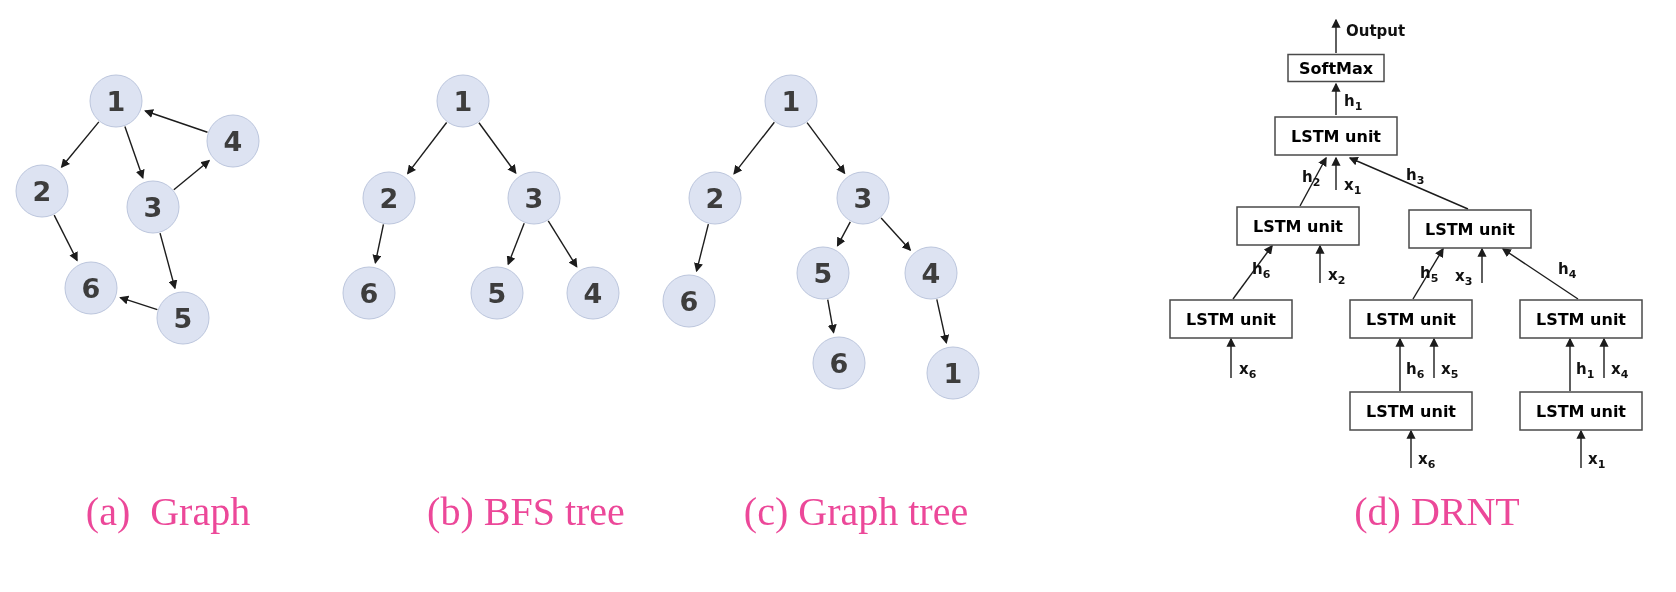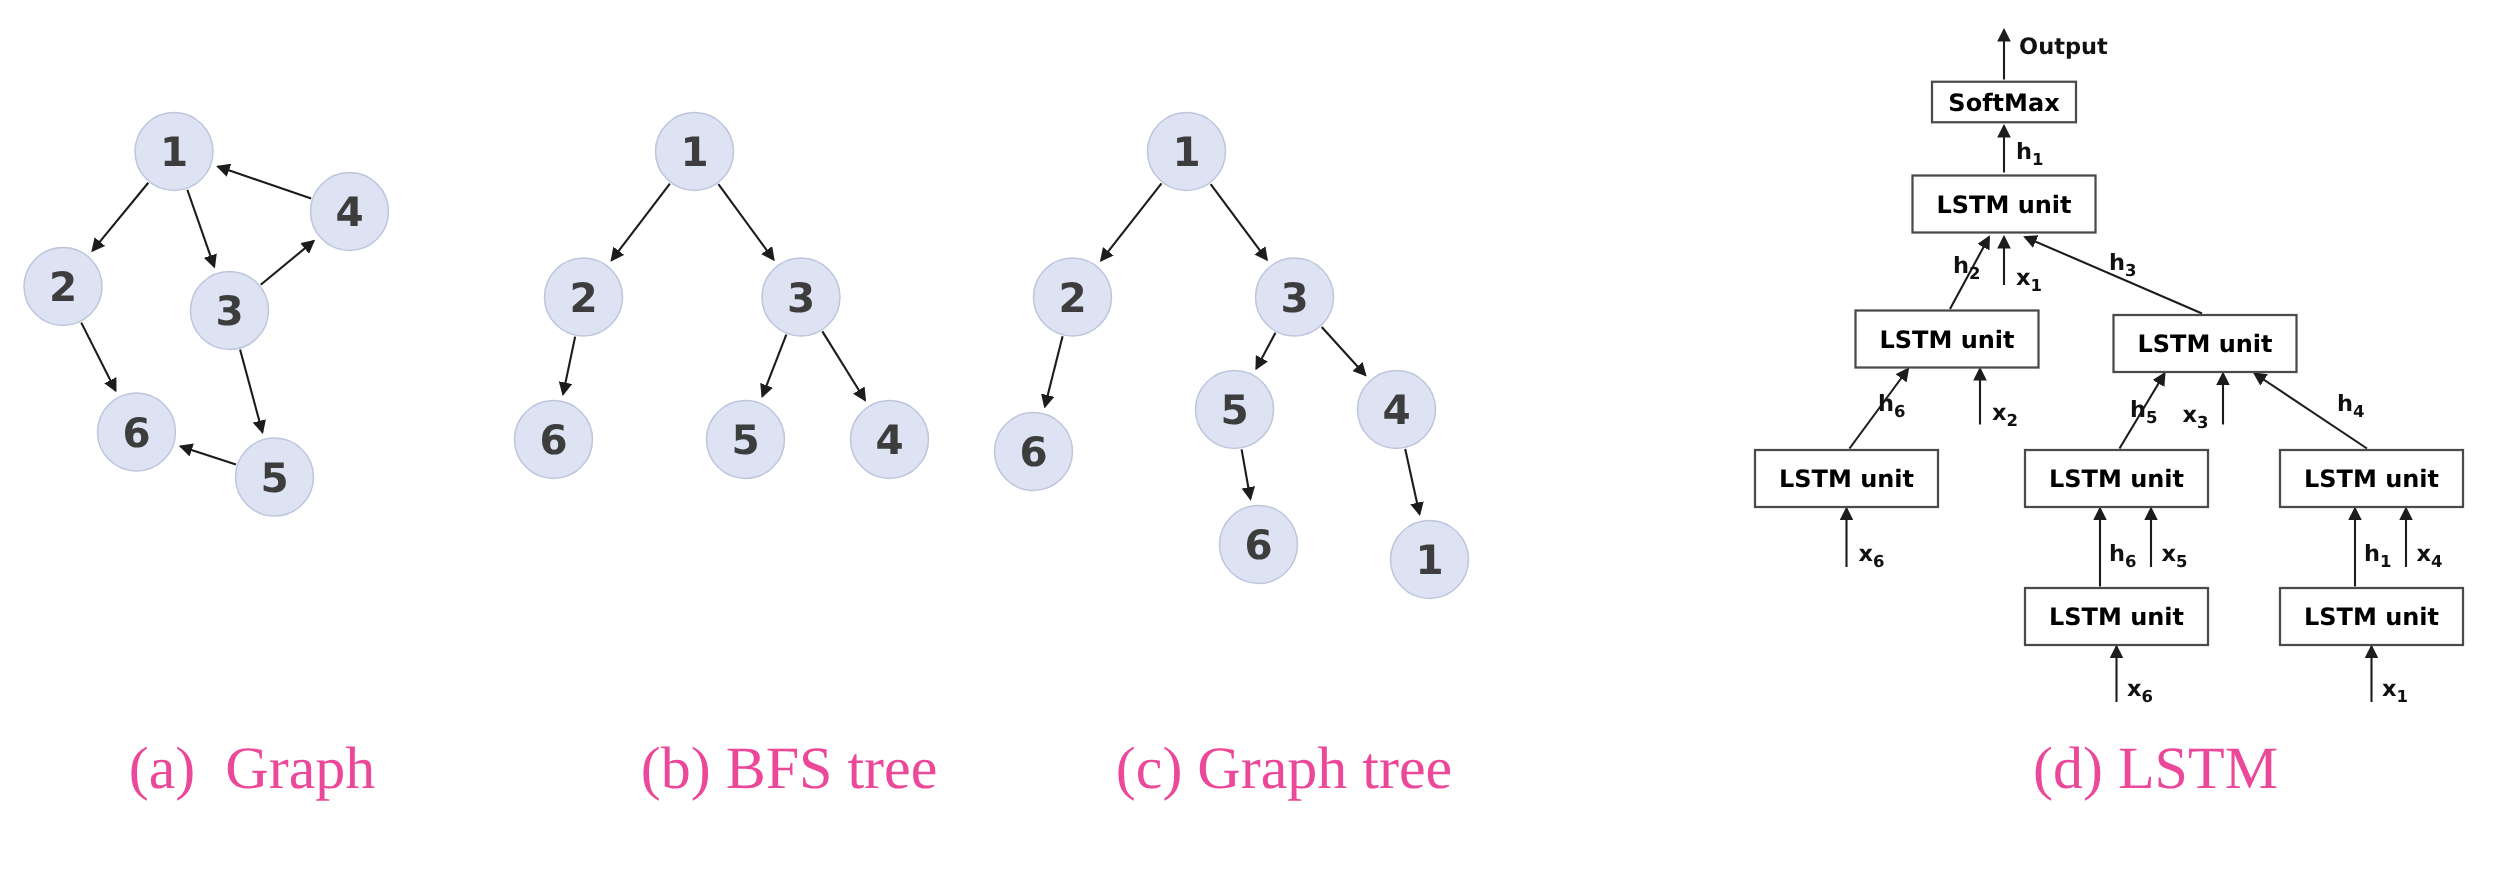--- a/index.html
+++ b/index.html
@@ -144,14 +144,14 @@
         <text x="1576" y="374" font-size="15" font-weight="bold" fill="#111111" text-anchor="start" font-family="&quot;DejaVu Sans&quot;, sans-serif"><tspan>h</tspan><tspan dy="4" font-size="11">1</tspan></text>
         <text x="1611" y="374" font-size="15" font-weight="bold" fill="#111111" text-anchor="start" font-family="&quot;DejaVu Sans&quot;, sans-serif"><tspan>x</tspan><tspan dy="4" font-size="11">4</tspan></text>
         <text x="1418" y="464" font-size="15" font-weight="bold" fill="#111111" text-anchor="start" font-family="&quot;DejaVu Sans&quot;, sans-serif"><tspan>x</tspan><tspan dy="4" font-size="11">6</tspan></text>
         <text x="1588" y="464" font-size="15" font-weight="bold" fill="#111111" text-anchor="start" font-family="&quot;DejaVu Sans&quot;, sans-serif"><tspan>x</tspan><tspan dy="4" font-size="11">1</tspan></text>
       </g>
     </svg>
 
   <div class="caption" id="cap-a" style="left: 168px;">(a)  Graph</div>
   <div class="caption" id="cap-b" style="left: 511px; margin-left: 15px;">(b) BFS tree</div>
   <div class="caption" id="cap-c" style="left: 856px;">(c) Graph tree</div>
-  <div class="caption" id="cap-d" style="left: 1437px;">(d) LSTM</div>
+  <div class="caption" id="cap-d" style="left: 1437px;">(d) DRNT</div>
 </div>
 
 </body></html>

